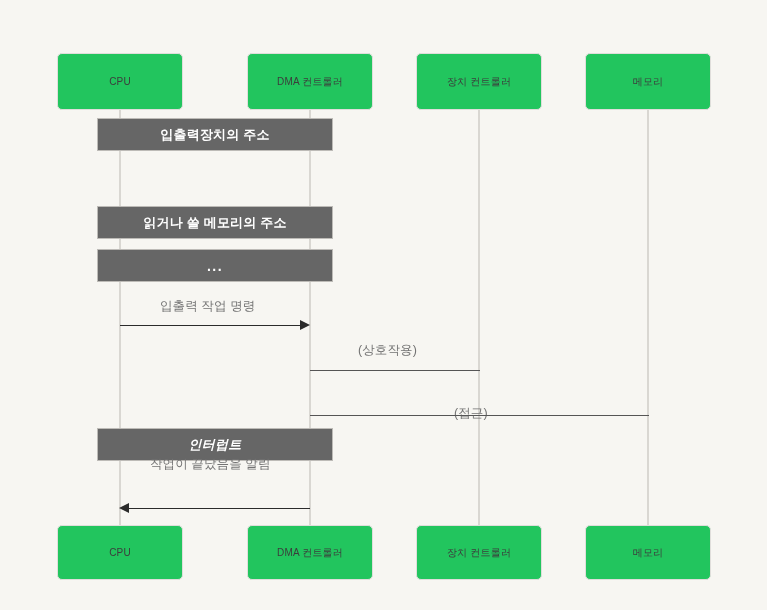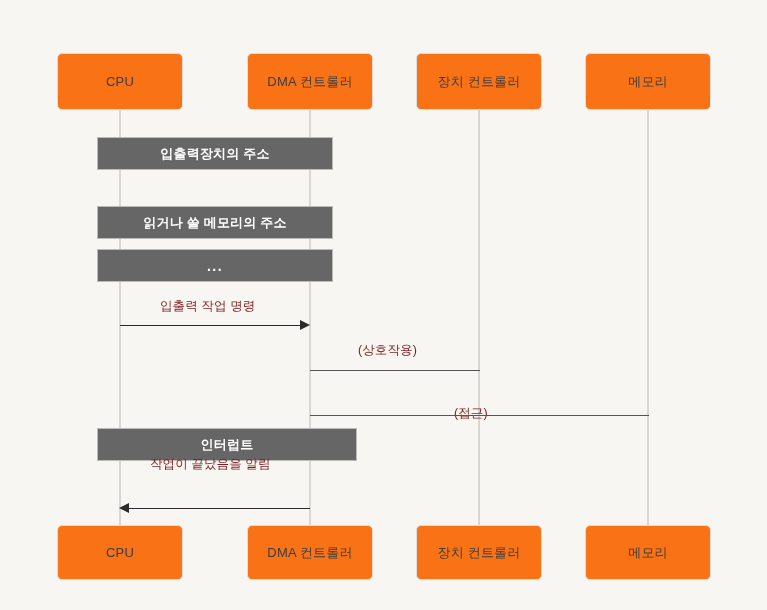--- a/index.html
+++ b/index.html
@@ -25,28 +25,28 @@
   .lifeline {
     position: absolute;
     width: 2px;
     background: #d9d7d2;
   }
 
   
   .participant {
     position: absolute;
     box-sizing: border-box;
-    background: #f97316;
+    background: #22c55e;
     border: 1px solid #e0dedb;
     border-radius: 5px;
     display: flex;
     align-items: center;
     justify-content: center;
     color: #3c3c3c;
-    font-size: 13px;
+    font-size: 10px;
     letter-spacing: .2px;
     white-space: nowrap;
   }
 
   
   .bar {
     position: absolute;
     box-sizing: border-box;
     background: #666666;
     border: 1px solid #bdbbb7;
@@ -68,21 +68,21 @@
   .msg-line {
     position: absolute;
     height: 0;
     border-top: 1.6px solid #2b2b2b;
   }
   .msg-line.plain {
     border-top: 1.4px solid #555555;
   }
   .msg-label {
     position: absolute;
-    color: #7f1d1d;
+    color: #737373;
     font-size: 12.5px;
     white-space: nowrap;
     letter-spacing: .1px;
   }
   .arrow-head {
     position: absolute;
     width: 0;
     height: 0;
     border-top: 5px solid transparent;
     border-bottom: 5px solid transparent;
@@ -102,35 +102,35 @@
   <div class="lifeline" style="left:119px; top:108px; height:418px;"></div>
   <div class="lifeline" style="left:309px; top:108px; height:418px;"></div>
   <div class="lifeline" style="left:478px; top:108px; height:418px;"></div>
   <div class="lifeline" style="left:647px; top:108px; height:418px;"></div>
 
   <div class="participant" style="left:57px; top:53px; width:126px; height:57px;">CPU</div>
   <div class="participant" style="left:247px; top:53px; width:126px; height:57px;">DMA 컨트롤러</div>
   <div class="participant" style="left:416px; top:53px; width:126px; height:57px;">장치 컨트롤러</div>
   <div class="participant" style="left:585px; top:53px; width:126px; height:57px;">메모리</div>
 
-  <div class="bar" style="left:97px; top:118px; width:236px; height:33px;margin-top:19px;">입출력장치의 주소</div>
+  <div class="bar" style="left:97px; top:118px; width:236px; height:33px;">입출력장치의 주소</div>
   <div class="bar" style="left:97px; top:206px; width:236px; height:33px;">읽거나 쓸 메모리의 주소</div>
   <div class="bar ellipsis" style="left:97px; top:249px; width:236px; height:33px;">...</div>
 
   <div class="msg-label" style="left:160px; top:298px;">입출력 작업 명령</div>
   <div class="msg-line" style="left:120px; top:325px; width:182px;"></div>
   <div class="arrow-head right" style="left:300px; top:320px;"></div>
 
   <div class="msg-label" style="left:358px; top:342px;text-align:right;">(상호작용)</div>
   <div class="msg-line plain" style="left:310px; top:370px; width:170px;"></div>
 
   <div class="msg-label" style="left:454px; top:389px;margin-top:16px;">(접근)</div>
   <div class="msg-line plain" style="left:310px; top:415px; width:339px;"></div>
 
-  <div class="bar" style="left:97px; top:428px; width:260px; height:33px;">인터럽트</div>
+  <div class="bar" style="left:97px; top:428px; width:236px; height:33px;font-style:italic;">인터럽트</div>
 
   <div class="msg-label" style="left:150px; top:456px;">작업이 끝났음을 알림</div>
   <div class="msg-line" style="left:128px; top:508px; width:182px;"></div>
   <div class="arrow-head left" style="left:119px; top:503px;"></div>
 
   <div class="participant" style="left:57px; top:525px; width:126px; height:55px;">CPU</div>
   <div class="participant" style="left:247px; top:525px; width:126px; height:55px;">DMA 컨트롤러</div>
   <div class="participant" style="left:416px; top:525px; width:126px; height:55px;">장치 컨트롤러</div>
   <div class="participant" style="left:585px; top:525px; width:126px; height:55px;">메모리</div>
 

